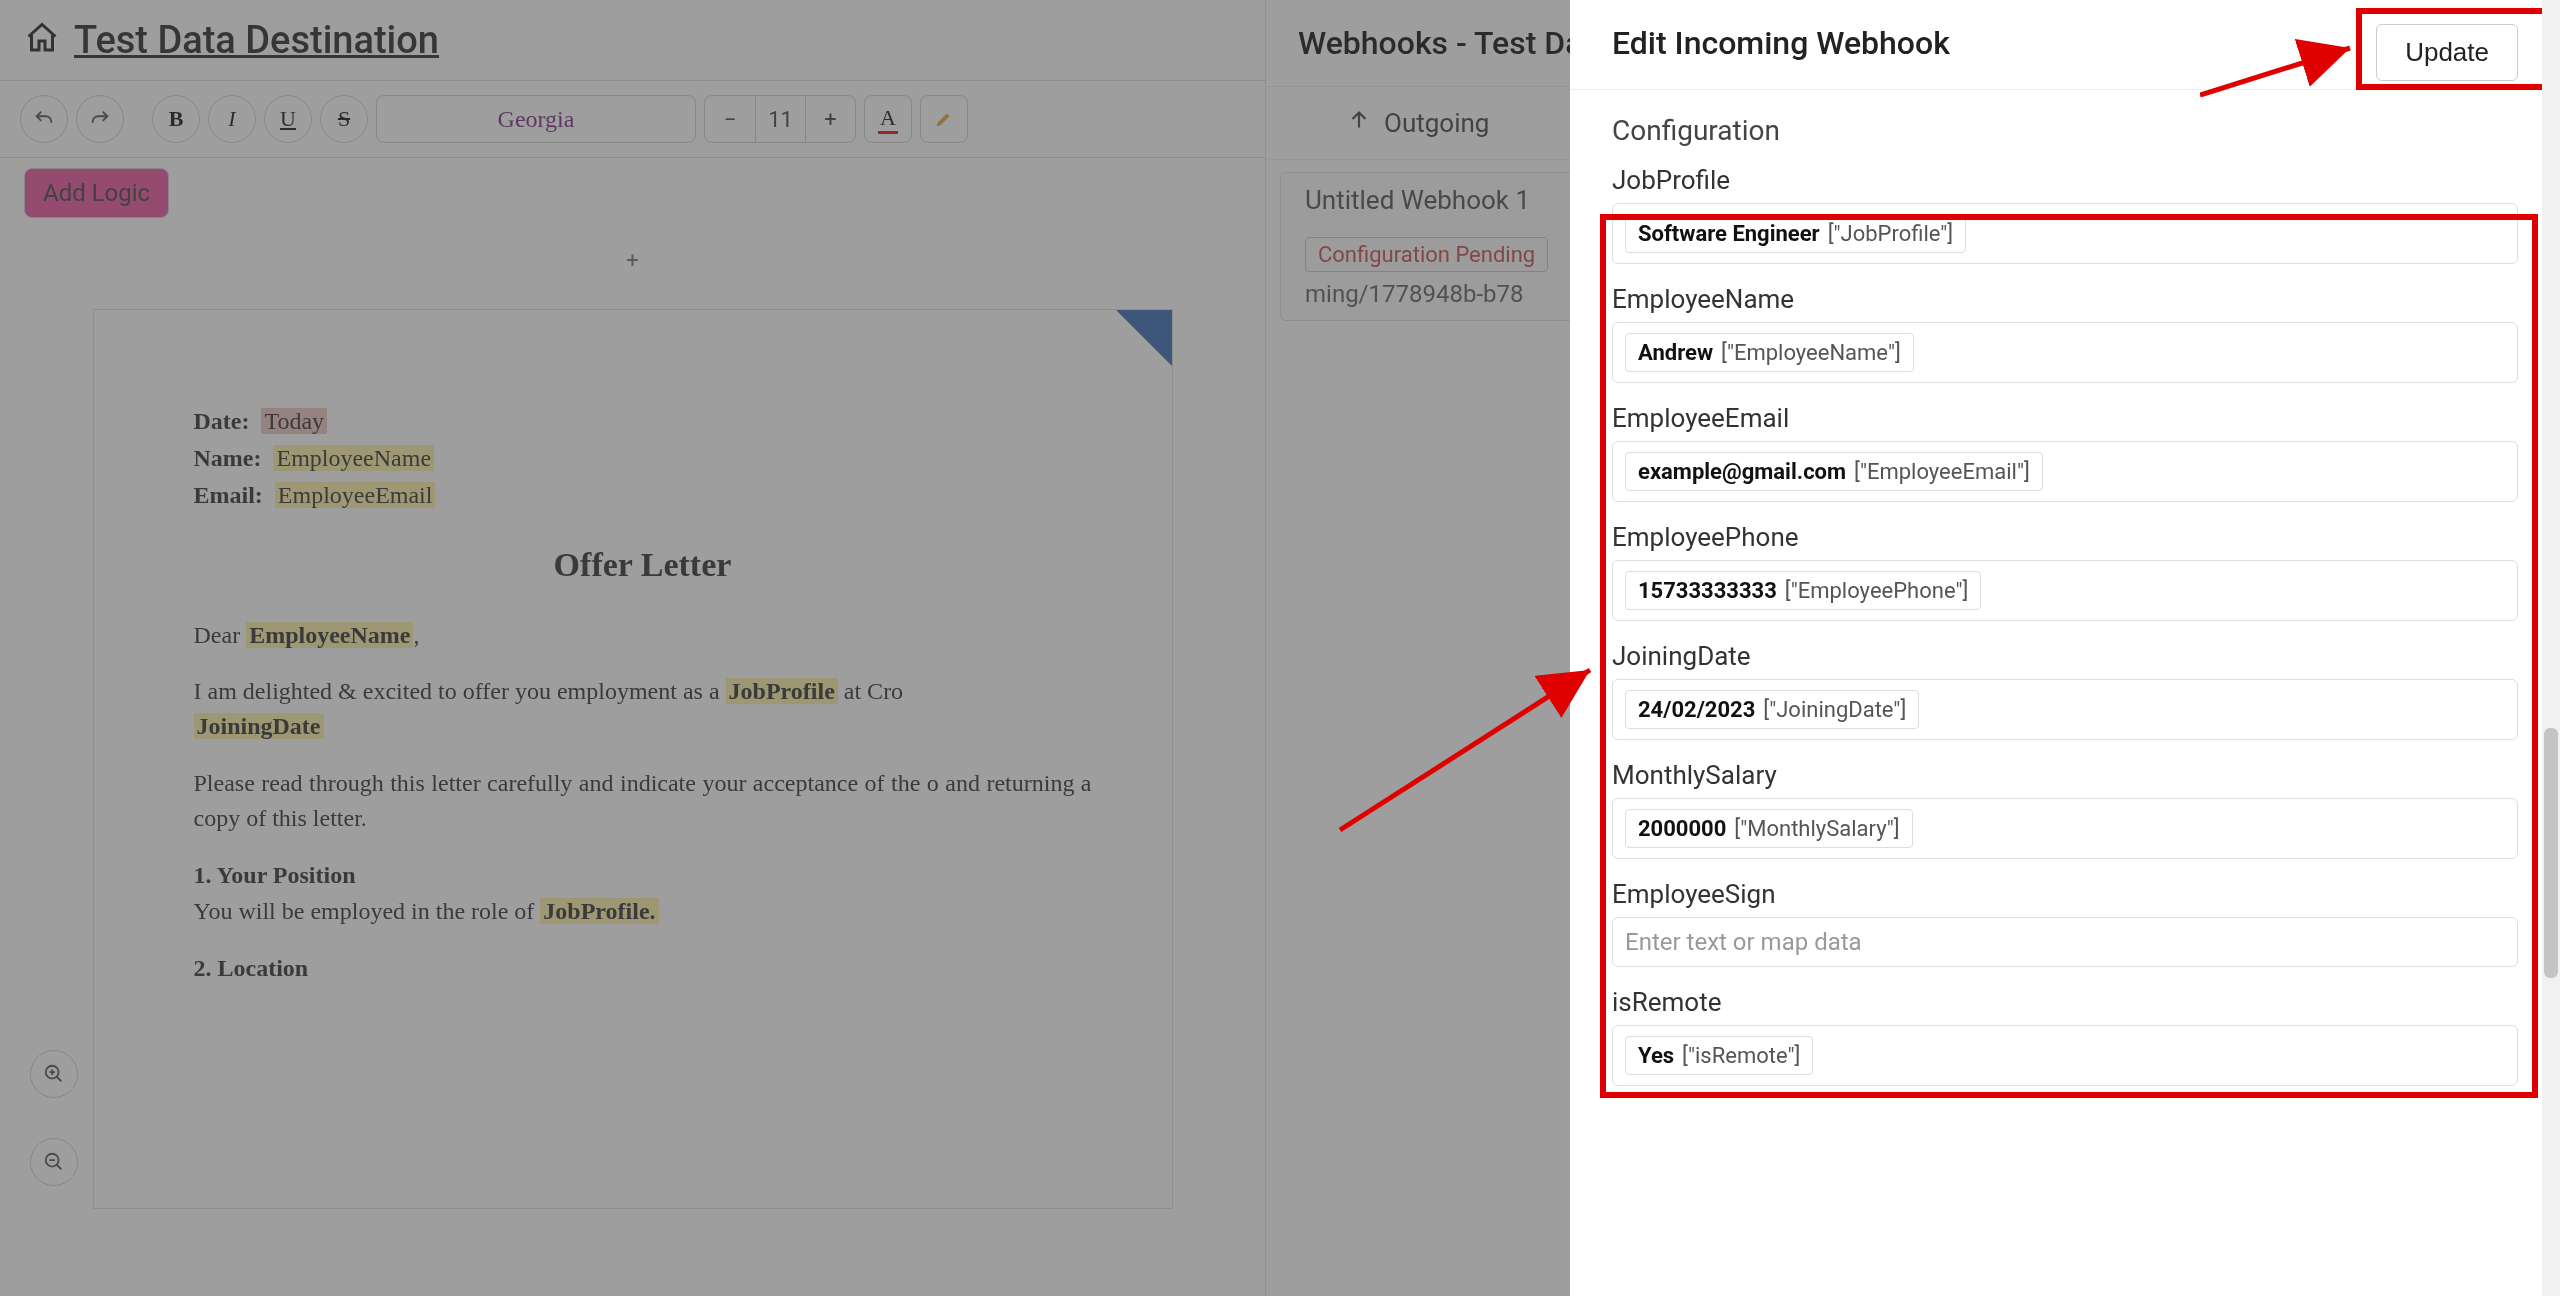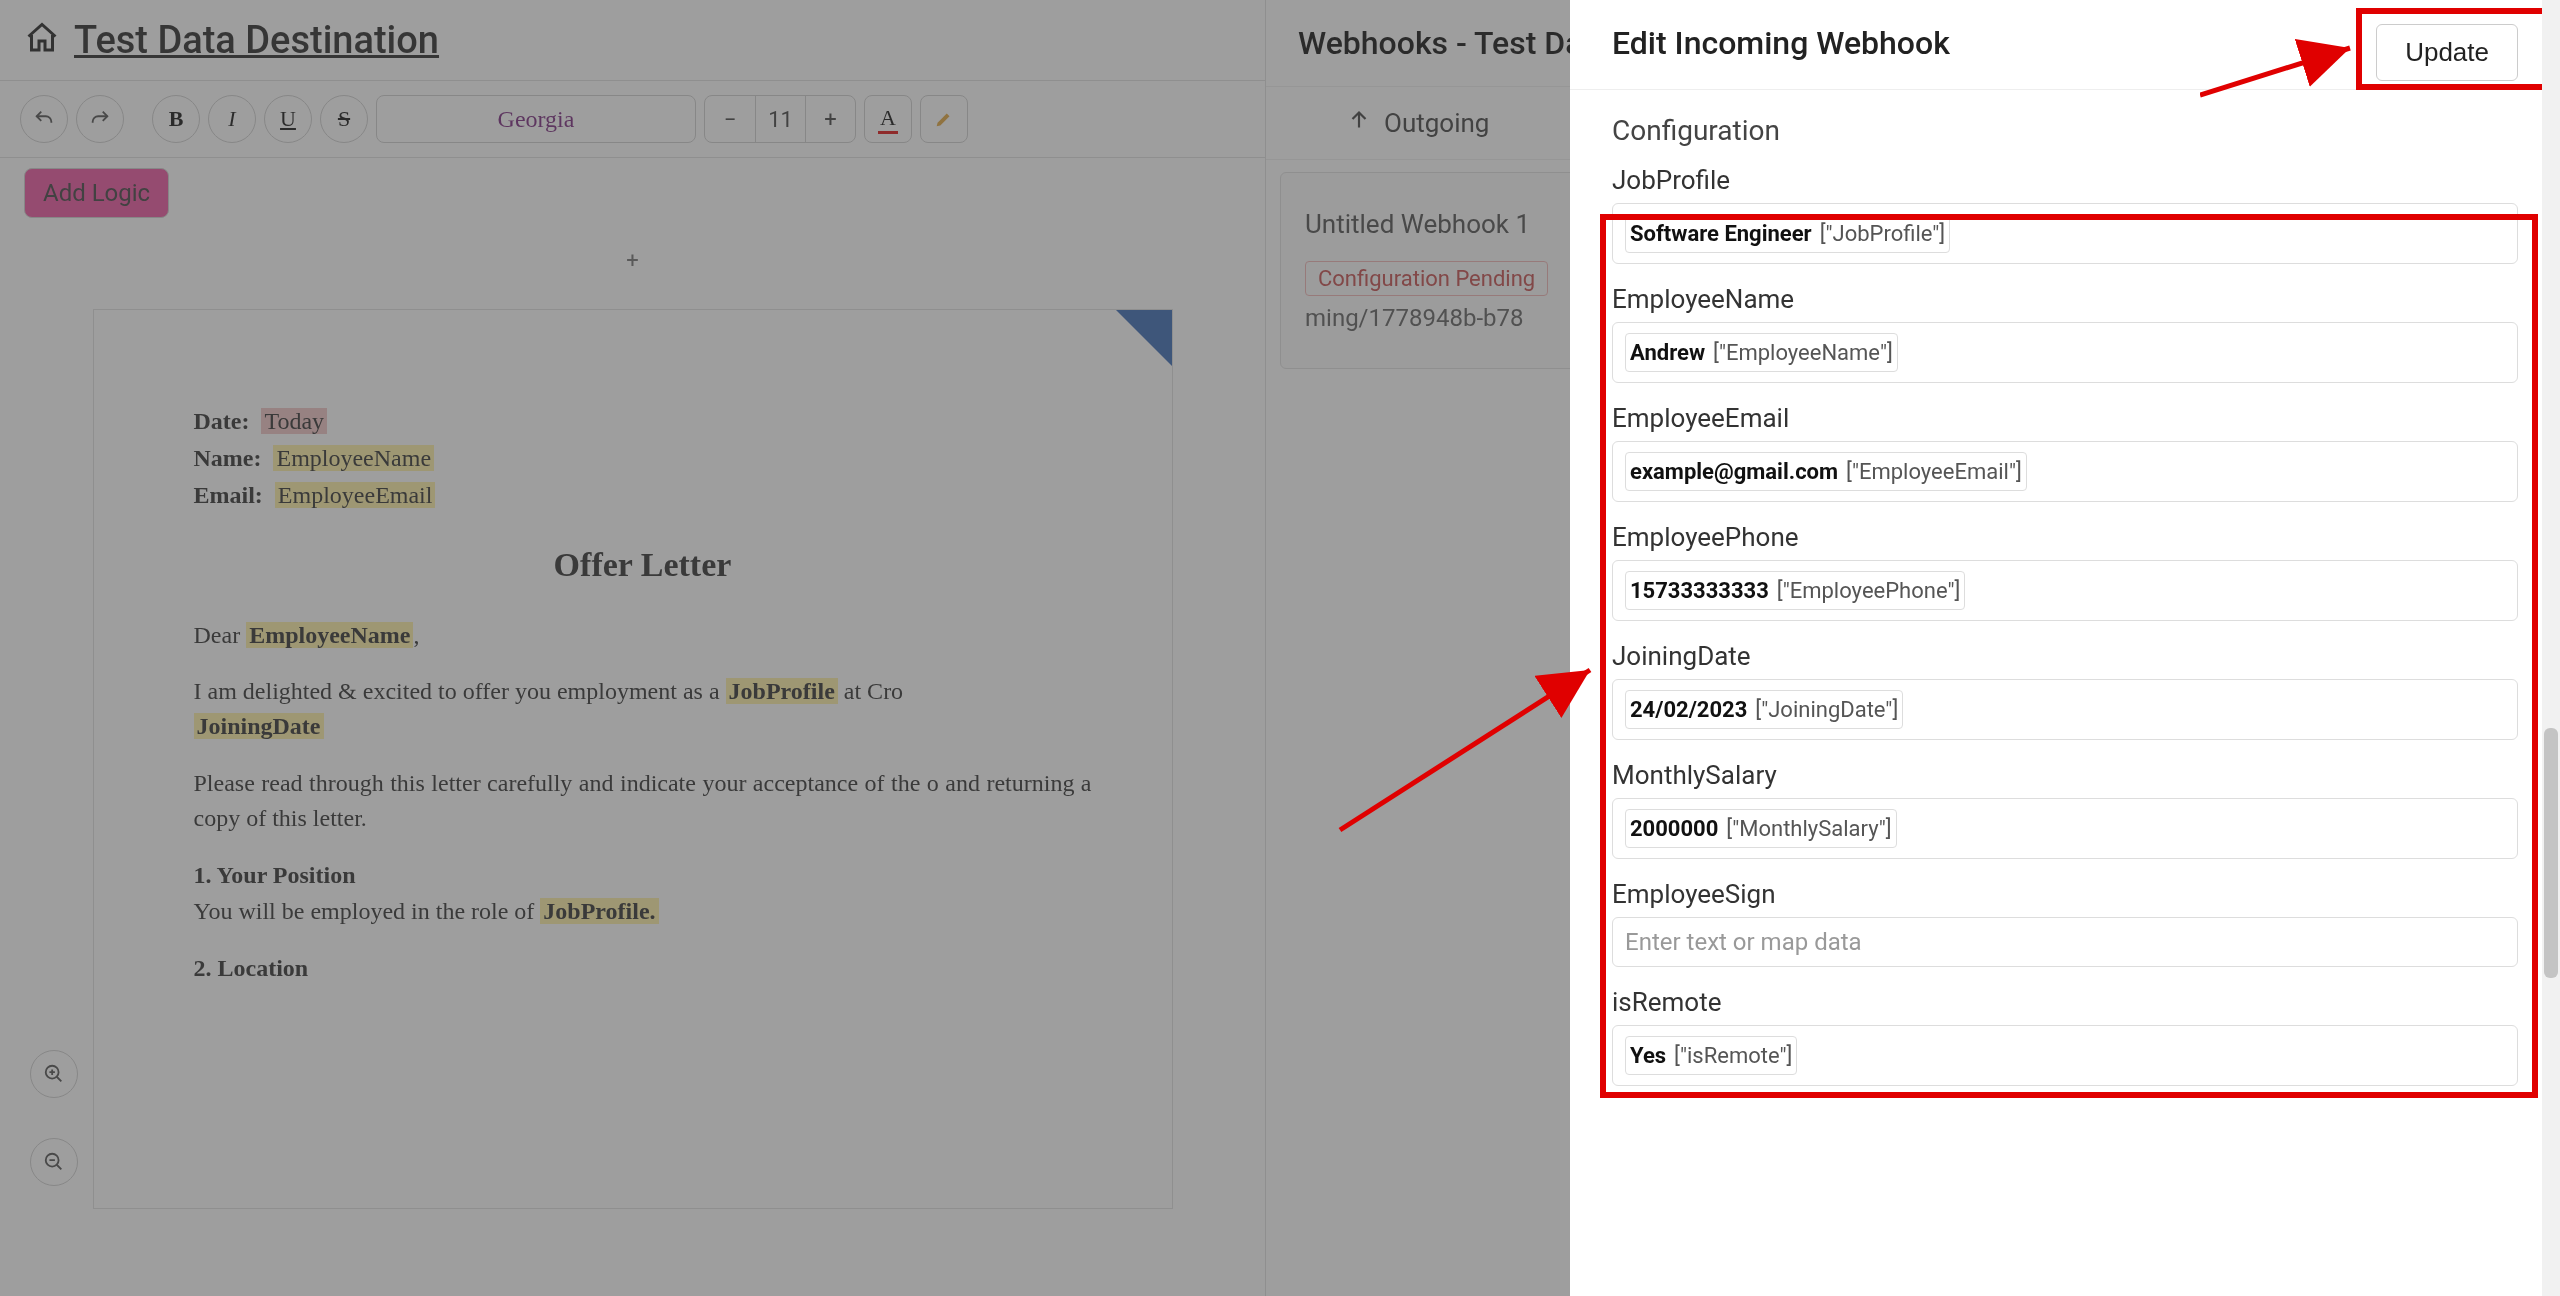--- a/index.html
+++ b/index.html
@@ -35,36 +35,36 @@
 .hl-today { background: #f0c0c0; padding: 0 3px; }
 .doc-title { font-family: Georgia, serif; font-size: 34px; font-weight: bold; text-align: center; margin: 28px 0; }
 
 .zoom-ctrl { position: absolute; left: 30px; bottom: 110px; display: flex; flex-direction: column; gap: 40px; }
 .zoom-btn { width: 48px; height: 48px; border: 1px solid #ccc; border-radius: 50%; display: flex; align-items: center; justify-content: center; background: #fff; }
 
 
 .mid-panel { position: absolute; left: 1265px; top: 0; width: 305px; height: 1296px; background: #fff; border-left: 1px solid #ddd; }
 .mid-header { padding: 24px 32px; font-size: 32px; font-weight: 500; border-bottom: 1px solid #eee; white-space: nowrap; overflow: hidden; }
 .mid-tabs { display: flex; padding: 20px 28px 20px 80px; gap: 12px; border-bottom: 1px solid #eee; align-items: center; font-size: 26px; color: #333; white-space: nowrap; overflow: hidden;}
-.wh-card { margin: 12px 0 0 14px; border: 1px solid #ddd; border-radius: 6px; padding: 36px 24px; background: #fafafa; width: 350px; overflow: hidden; }
+.wh-card { margin: 12px 0 0 14px; border: 1px solid #ddd; border-radius: 6px; padding: 12px 24px; background: #fafafa; width: 350px; overflow: hidden; }
 .wh-title { font-size: 26px; color: #444; margin-bottom: 22px; white-space: nowrap; }
 .wh-badge { display: inline-block; border: 1px solid #f0b0b0; color: #c04040; font-size: 22px; padding: 4px 12px; border-radius: 4px; margin-bottom: 8px; white-space: nowrap; }
 .wh-url { font-size: 24px; color: #555; white-space: nowrap; }
 
 
 .right-panel { position: absolute; left: 1570px; top: 0; width: 990px; height: 1296px; background: #fff; z-index: 10; }
 .rp-header { display: flex; align-items: flex-start; justify-content: space-between; padding: 24px 42px 8px 42px; border-bottom: 1px solid #eee; }
 .rp-title { font-size: 32px; font-weight: 500; color: #222; }
 .update-btn { padding: 12px 28px; border: 1px solid #ccc; border-radius: 6px; font-size: 26px; background: #fff; color: #222; }
 .rp-body { padding: 24px 42px; overflow-y: auto; height: calc(1296px - 90px); }
 .cfg-heading { font-size: 28px; color: #444; margin-bottom: 18px; }
 .fld { margin-bottom: 20px; }
 .fld-label { font-size: 26px; color: #333; margin-bottom: 8px; }
 .fld-input { border: 1px solid #ddd; border-radius: 6px; padding: 10px 12px; width: 100%; min-height: 50px; display: flex; align-items: center; }
-.chip { display: inline-flex; align-items: baseline; gap: 8px; border: 1px solid #ddd; border-radius: 4px; padding: 6px 4px; font-size: 22px; background: #fff; }
+.chip { display: inline-flex; align-items: baseline; gap: 8px; border: 1px solid #ddd; border-radius: 4px; padding: 6px 12px; font-size: 22px; background: #fff; }
 .chip .cv { font-weight: 700; color: #111; }
 .chip .ck { color: #555; font-size: 22px; }
 .placeholder { color: #999; font-size: 24px; }
 
 
 .annot { position: absolute; z-index: 30; pointer-events: none; }
 .red-box-btn { border: 6px solid #e00000; }
 .red-box-body { border: 6px solid #e00000; }
 svg.arrow { position: absolute; z-index: 31; pointer-events: none; }
 

